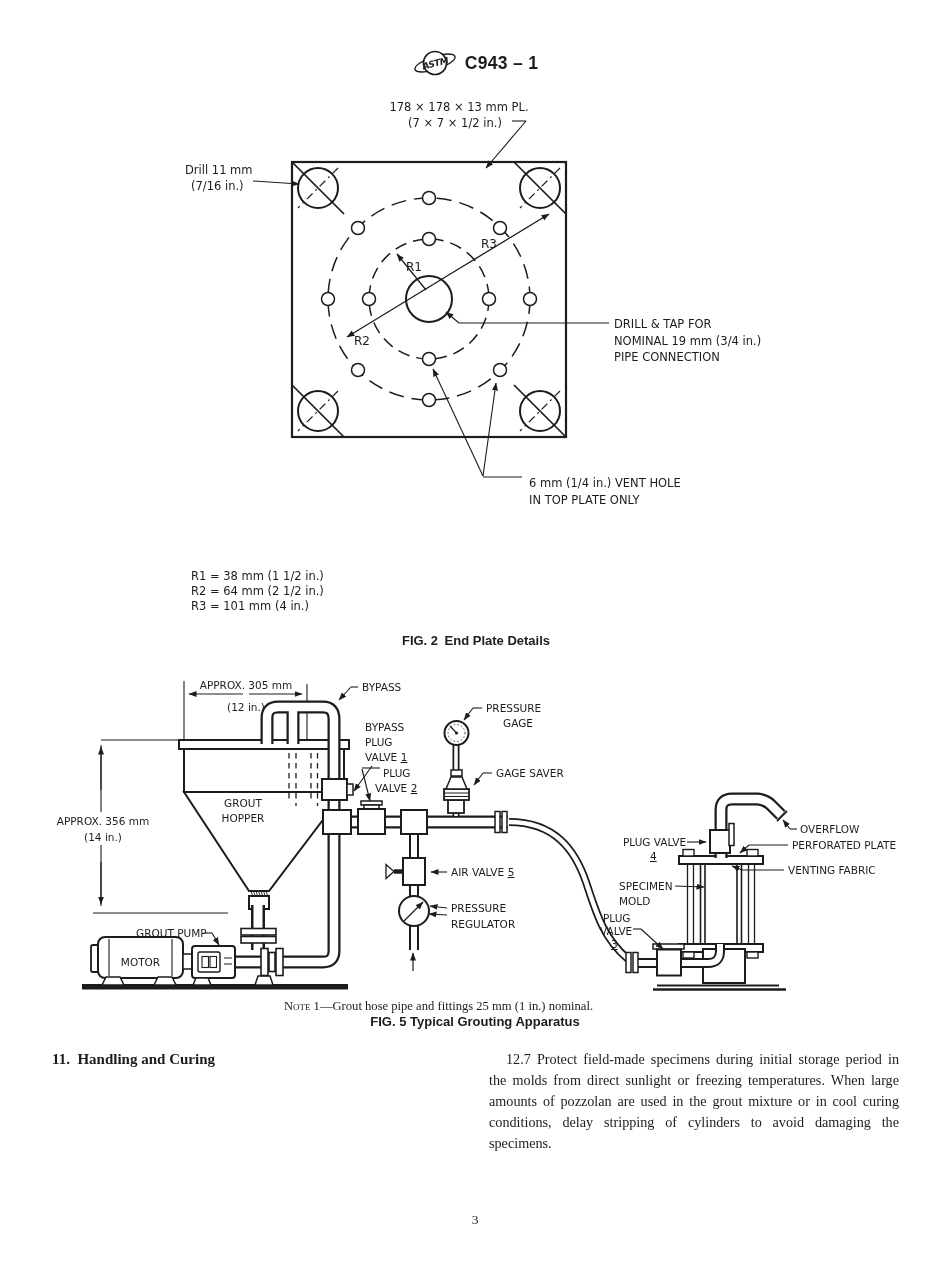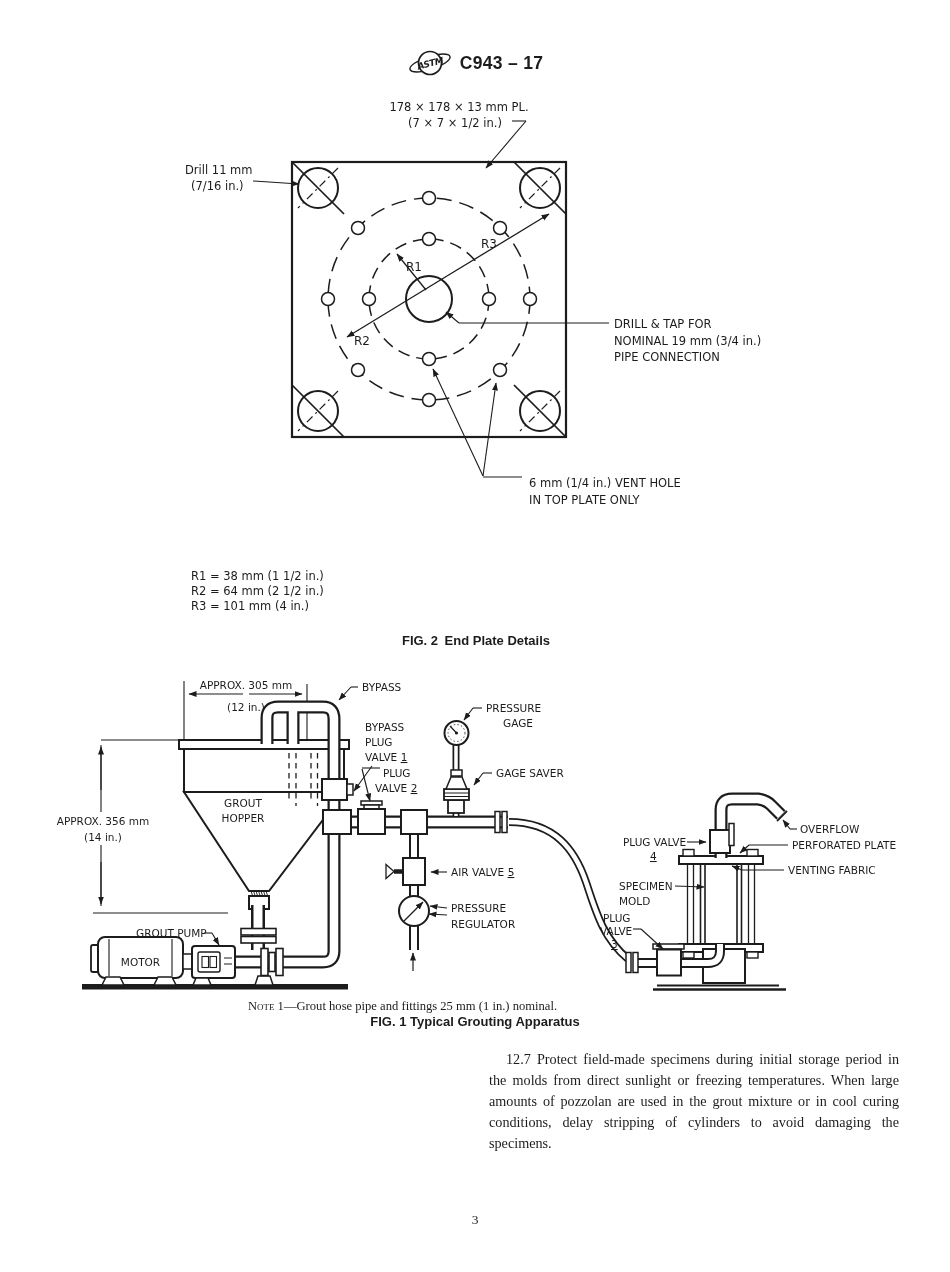--- a/index.html
+++ b/index.html
@@ -11,21 +11,21 @@
   svg{position:absolute;left:0;}
   .fl{font-family:"DejaVu Sans",sans-serif;font-size:10.5px;fill:#1c1c1c;}
   .fl2{font-family:"DejaVu Sans",sans-serif;font-size:11.5px;fill:#1c1c1c;}
   .rl{font-family:"DejaVu Sans",sans-serif;font-size:12px;fill:#1c1c1c;}
   .cap{font-family:"Liberation Sans",sans-serif;font-weight:bold;font-size:13px;fill:#1c1c1c;}
   .u{text-decoration:underline;}
   .ws{fill:#ffffff;stroke:#1c1c1c;}
   .ln{stroke:#1c1c1c;fill:none;}
   .pb{stroke:#1c1c1c;fill:none;stroke-linejoin:round;}
   .pw{stroke:#ffffff;fill:none;stroke-linejoin:round;}
-  .note{position:absolute;top:999px;left:0;width:805px;text-align:center;font-size:12.6px;}
+  .note{position:absolute;top:999px;left:0;width:805px;text-align:center;font-size:12.6px;padding-left:36px;}
   .sc{font-variant:small-caps;}
   .fig3cap{position:absolute;top:1014px;left:0;width:950px;text-align:center;
            font-family:"Liberation Sans",sans-serif;font-weight:bold;font-size:13px;}
   .col{position:absolute;top:1049px;width:410px;font-size:14.2px;line-height:21px;text-align:justify;}
   #colL{left:52px;} #colR{left:489px;}
   .col h3{font-size:15px;margin:0 0 7px 0;font-family:"Liberation Serif",serif;}
   .col p{margin:0;text-indent:17px;}
   .lnk{color:#a8131f;text-decoration:none;}
   #pgnum{position:absolute;top:1212px;left:0;width:950px;text-align:center;font-size:13.5px;}
 </style>
@@ -33,21 +33,21 @@
 <body>
 
 <div id="page">
 
   <div id="hdr">
     <svg width="46" height="30" viewBox="0 0 46 30" style="position:static">
       <ellipse cx="23" cy="15" rx="21" ry="6.5" transform="rotate(-18 23 15)" fill="none" stroke="#1c1c1c" stroke-width="1.4"></ellipse>
       <circle cx="23" cy="15" r="11.5" fill="#ffffff" stroke="#1c1c1c" stroke-width="1.7"></circle>
       <text x="23" y="18.5" text-anchor="middle" transform="rotate(-14 23 15)" style="font:italic bold 9px 'DejaVu Sans',sans-serif;fill:#1c1c1c;letter-spacing:-0.6px">ASTM</text>
     </svg>
-    <span class="desig">C943 – 17</span>
+    <span class="desig">C943 – 1</span>
   </div>
 
   <svg width="950" height="570" viewBox="0 90 950 570" style="top:90px">
     <defs>
       <marker id="ah" markerWidth="10" markerHeight="8" refX="7.5" refY="3" orient="auto" markerUnits="userSpaceOnUse">
         <path d="M0,0 L8,3 L0,6 z" fill="#1c1c1c"></path>
       </marker>
     </defs>
 
     <g>
@@ -345,22 +345,23 @@
 
       <line class="ln" stroke-width="1.1" x1="633" y1="929" x2="641" y2="929"></line>
       <line class="ln" stroke-width="1.1" x1="641" y1="929" x2="663" y2="949" marker-end="url(#ah)"></line>
       <text class="fl" x="603" y="922">PLUG</text>
       <text class="fl" x="600" y="935">VALVE</text>
       <text class="fl u" x="611" y="948">3</text>
     </g>
   </svg>
 
   <div class="note"><span class="sc">Note 1—</span><span>Grout hose pipe and fittings 25 mm (1 in.) nominal.</span></div>
-  <div class="fig3cap">FIG. 1 Typical Grouting Apparatus</div>
+  <div class="fig3cap">FIG. 5 Typical Grouting Apparatus</div>
 
   <div class="col" id="colL">
+    <h3>11. Handling and Curing</h3>
   </div>
   <div class="col" id="colR">
     <p>12.7 Protect field-made specimens during initial storage period in the molds from direct sunlight or freezing temperatures. When large amounts of pozzolan are used in the grout mixture or in cool curing conditions, delay stripping of cylinders to avoid damaging the specimens.</p>
   </div>
 
   <div id="pgnum">3</div>
 </div>
 
 </body></html>

